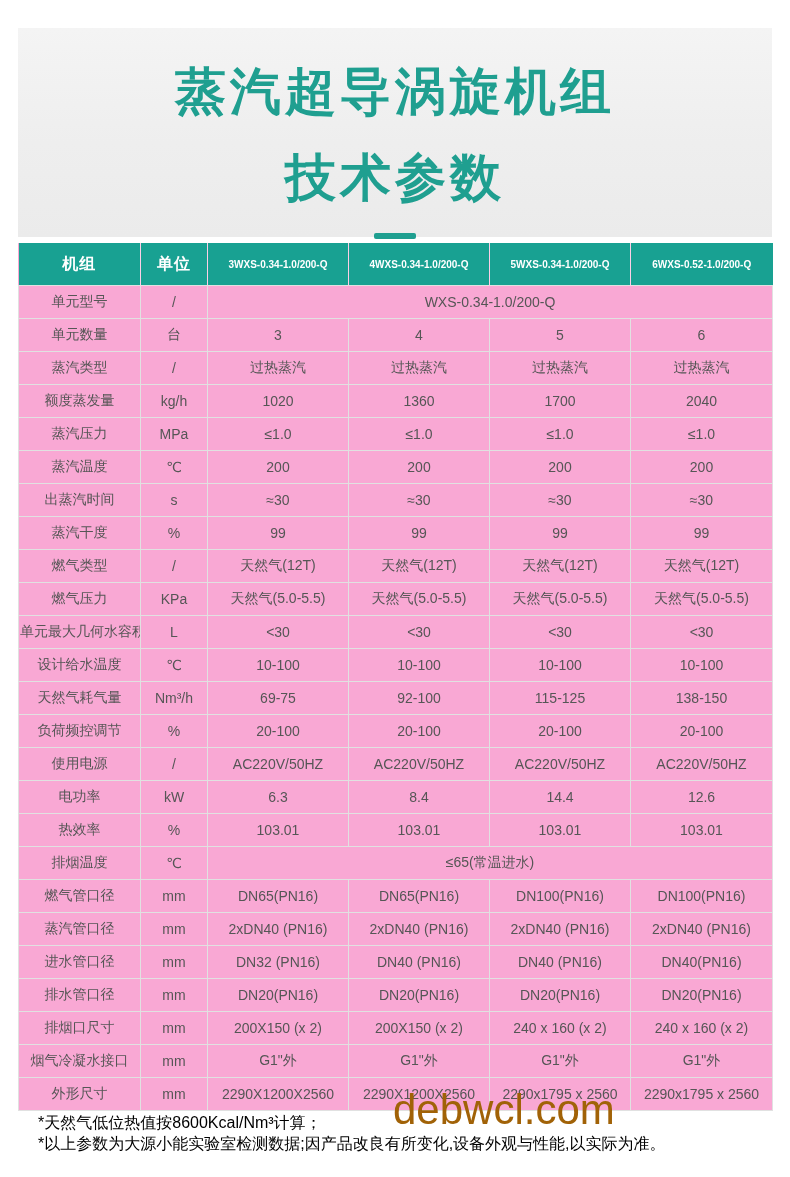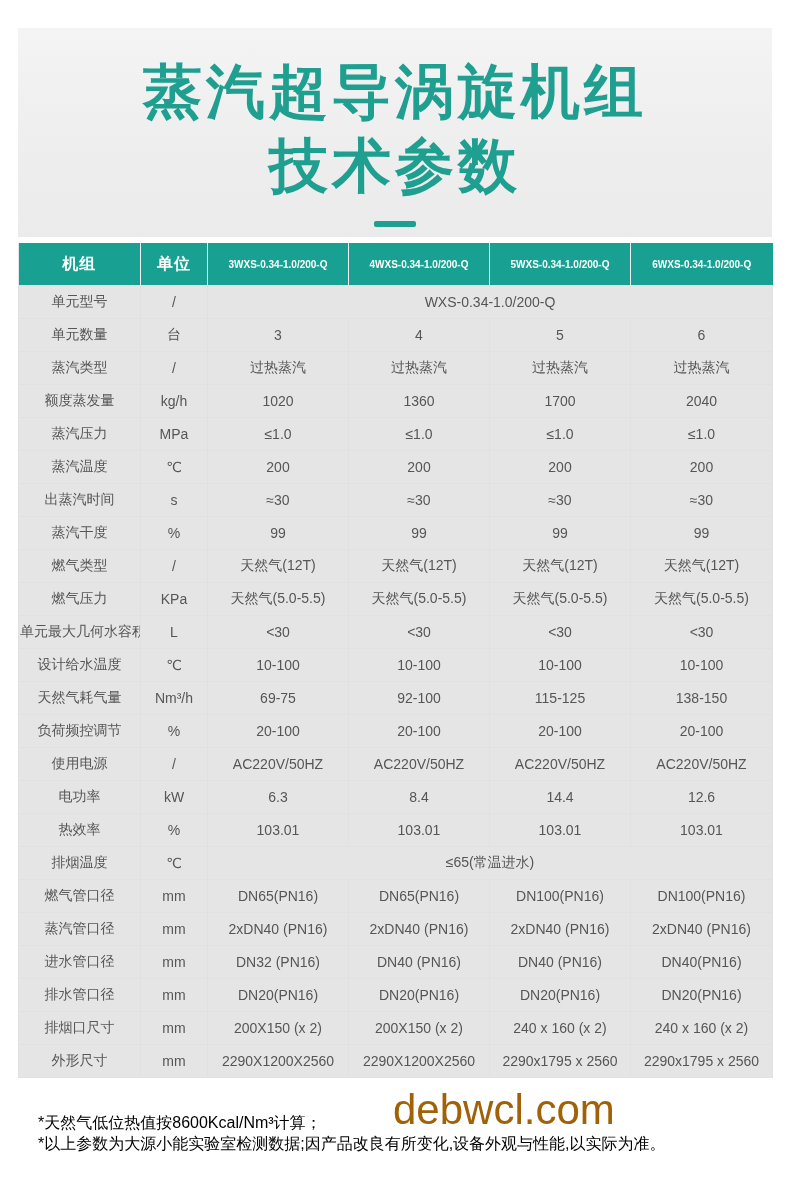--- a/index.html
+++ b/index.html
@@ -11,38 +11,38 @@
     -webkit-font-smoothing:antialiased;
   }
   
   .hero{
     position:absolute;left:18px;top:28px;width:754px;height:209px;
     background:linear-gradient(180deg,#f4f4f4 0%,#eeeeee 55%,#ebebeb 100%);
     text-align:center;
   }
   .title-line{
     color:#1f9f90;
-    font-size:59px;
+    font-size:51px;
     font-weight:800;
     letter-spacing:4px;
     line-height:58px;
     margin:0;
   }
   .title-line.first{padding-top:35px;}
-  .title-line.second{margin-top:16px;}
+  .title-line.second{margin-top:28px;}
   .title-dash{
     width:42px;height:6px;border-radius:2px;
     background:#1f9f90;
     margin:26px auto 0 auto;
   }
   
   table.spec{
     position:absolute;left:18px;top:243px;width:754px;
     border-collapse:collapse;table-layout:fixed;
-    background:#e5e5e5;
+    background:#f9a8d4;
   }
   table.spec th{
     background:#18a192;color:#ffffff;
     height:42px;padding:0 1px;
     font-weight:700;
     border:none;
     border-left:1px solid rgba(255,255,255,.45);
     overflow:hidden;white-space:nowrap;
   }
   table.spec th:first-child{border-left:none;}
@@ -88,21 +88,21 @@
     <col style="width:141px">
       <col style="width:142px">
   </colgroup>
   <thead>
       <tr>
         <th class="h-cn">机组</th>
         <th class="h-cn">单位</th>
         <th class="h-model">3WXS-0.34-1.0/200-Q</th>
         <th class="h-model">4WXS-0.34-1.0/200-Q</th>
         <th class="h-model">5WXS-0.34-1.0/200-Q</th>
-        <th class="h-model">6WXS-0.34-1.0/200-Q</th>
+        <th class="h-model">6WXS-0.52-1.0/200-Q</th>
       </tr>
     </thead>
   <tbody>
       <tr>
         <td class="lbl">单元型号</td>
         <td>/</td>
         <td colspan="4">WXS-0.34-1.0/200-Q</td>
       </tr>
       <tr>
         <td class="lbl">单元数量</td>
@@ -271,20 +271,28 @@
       </tr>
       <tr>
         <td class="lbl">排烟口尺寸</td>
         <td>mm</td>
         <td>200X150 (x 2)</td>
         <td>200X150 (x 2)</td>
         <td>240 x 160 (x 2)</td>
         <td>240 x 160 (x 2)</td>
       </tr>
       <tr>
+        <td class="lbl">烟气冷凝水接口</td>
+        <td>mm</td>
+        <td>G1"外</td>
+        <td>G1"外</td>
+        <td>G1"外</td>
+        <td>G1"外</td>
+      </tr>
+      <tr>
         <td class="lbl">外形尺寸</td>
         <td>mm</td>
         <td>2290X1200X2560</td>
         <td>2290X1200X2560</td>
         <td>2290x1795 x 2560</td>
         <td>2290x1795 x 2560</td>
       </tr>
     </tbody>
 </table>
 

